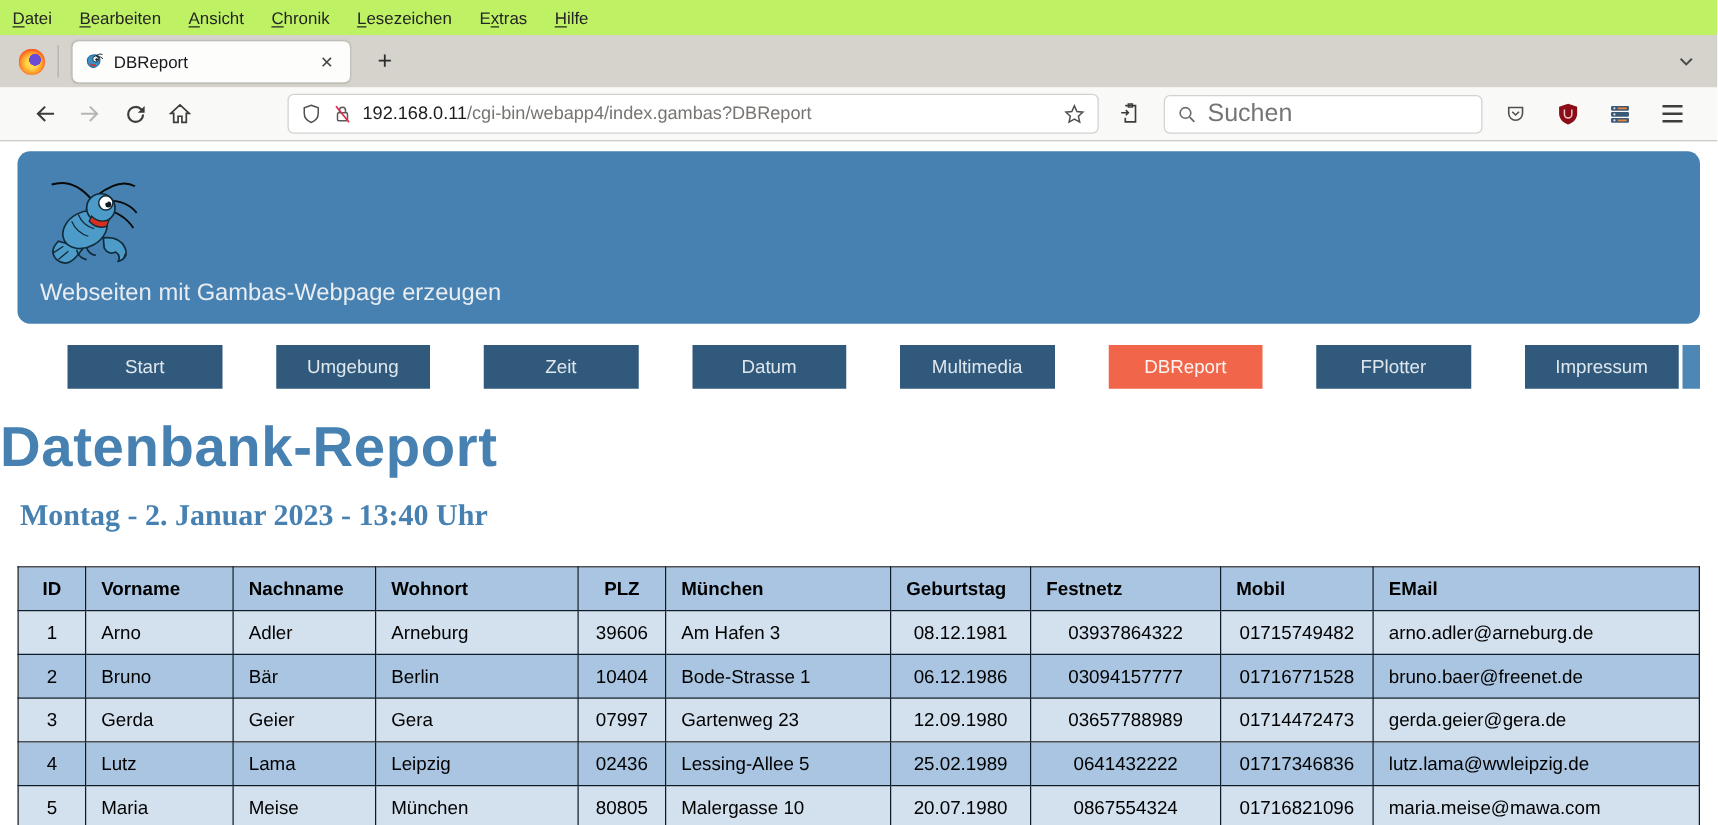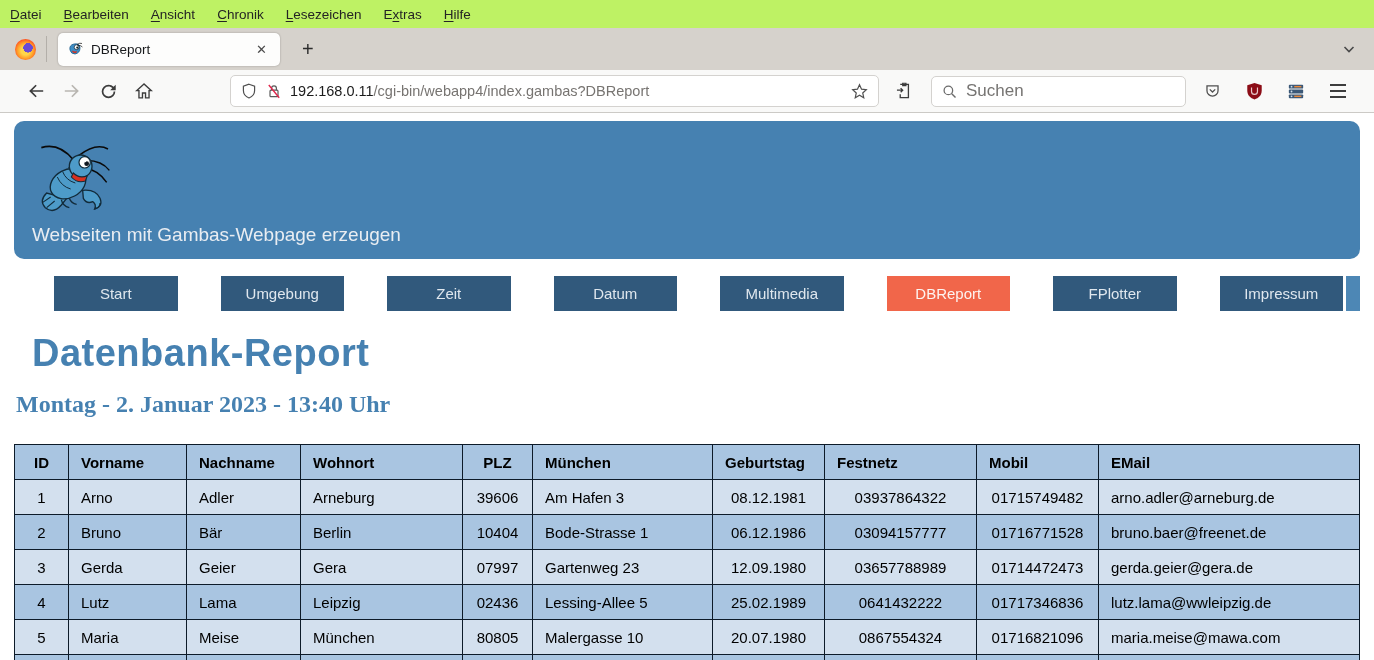--- a/index.html
+++ b/index.html
@@ -30,39 +30,39 @@
     display:flex; align-items:center; padding:0 20px; }
   .tb-btn { width:32px; height:32px; display:flex; align-items:center; justify-content:center;
     border-radius:4px; margin-right:4px; }
   .urlbar { flex:1; height:32px; background:#fff; border:1px solid #d4d2cf; border-radius:5px;
     margin-left:66px; margin-right:8px; display:flex; align-items:center; padding:0 10px; }
   .url-text { flex:1; font-size:14.5px; margin-left:8px; white-space:nowrap; overflow:hidden; }
   .url-host { color:#1b1b1b; }
   .url-path { color:#777471; }
   .searchbox { width:255px; height:31px; background:#fff; border:1px solid #d4d2cf; border-radius:5px;
     display:flex; align-items:center; padding:0 10px; margin:0 10px 0 8px; }
-  .search-ph { color:#767472; font-size:17px; margin-left:9px;text-align:right; }
+  .search-ph { color:#767472; font-size:20px; margin-left:9px;text-align:right; }
   .icon-cluster { display:flex; align-items:center; gap:6px; }
   .hamburger { display:flex; flex-direction:column; gap:4px; width:32px; align-items:center; }
   .hamburger i { display:block; width:16px; height:1.8px; background:#3d3d3d; }
 
   
   .page { background:#fff; }
   .banner { margin:8px 14px 0 14px; height:138px; background:#4681b1; border-radius:10px;
     position:relative; }
   .banner-logo { position:absolute; left:18px; top:12px; }
   .tagline { position:absolute; left:18px; bottom:13px; color:#e9edf2; font-size:19px; }
 
   .navbar { margin:17px 14px 0 14px; display:flex; gap:3px; height:35px; }
   .nav-item { flex:1; background:#31597c; color:#dfe7ee; font-size:15px;
     display:flex; align-items:center; justify-content:center;margin-left:40px; }
   .nav-item.active { background:#f1664a; color:#fdf4f1; }
   .nav-filler { width:14px; background:#4d87b5; }
 
-  h1.page-title { margin:21px 0 0 32px; color:#4681b1; font-size:38px; letter-spacing:.5px; }
+  h1.page-title { margin:21px 0 0 0; color:#4681b1; font-size:45px; letter-spacing:.5px; }
   h2.page-subtitle { margin:16px 0 0 16px; color:#4681b1; font-size:24px;font-family:Liberation Serif, serif; }
 
   table.db { margin:26px 14px 0 14px; border-collapse:collapse; width:1346px; table-layout:fixed;
     font-size:15px; color:#000; }
   table.db th, table.db td { border:1px solid #0d1b29; height:35px; padding:0 0 0 12px;
     text-align:left; overflow:hidden; white-space:nowrap; }
   table.db th { background:#a9c5e1; font-weight:bold; }
   table.db tr.r-odd td { background:#d3e0ee; }
   table.db tr.r-even td { background:#a9c5e1; }
   table.db th:nth-child(1), table.db th:nth-child(5) { text-align:center; padding:0; }

